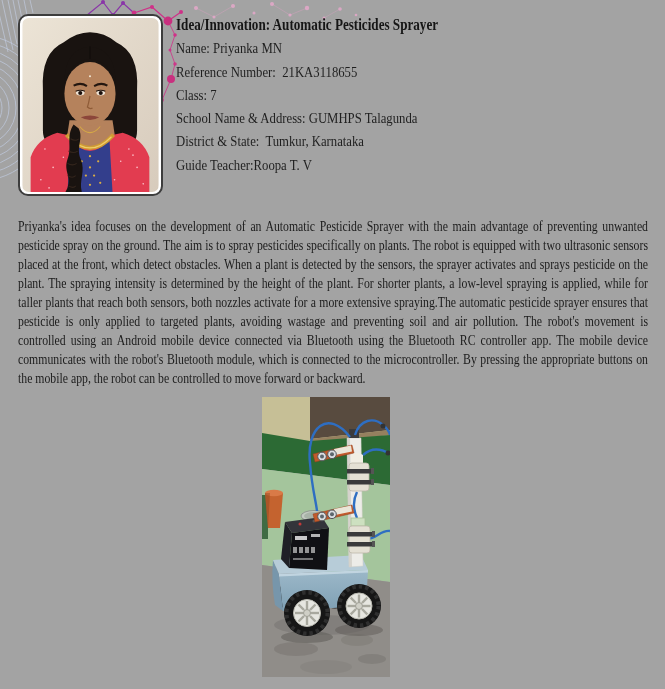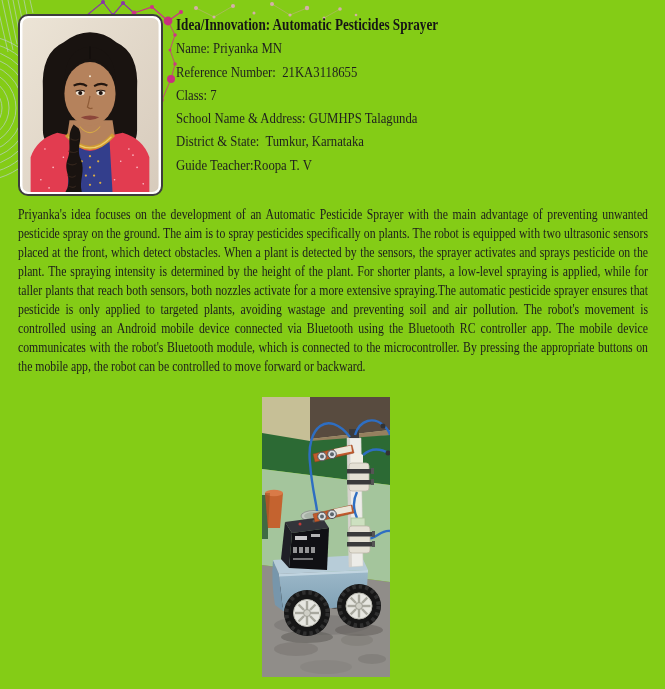--- a/index.html
+++ b/index.html
@@ -1,19 +1,19 @@
 <!DOCTYPE html>
 <html><head>
 <meta charset="utf-8">
 <style>
   html,body{margin:0;padding:0;background:#ffffff;}
   .page{
     position:relative;
     width:665px;height:689px;
-    background:#84cc16;
+    background:#a3a3a3;
     overflow:hidden;
     font-family:"Liberation Serif", serif;
     color:#1f1f1f;
   }
   .decor{position:absolute;left:0;top:0;pointer-events:none;}
   .photo-card{
     position:absolute;left:18px;top:14px;
     width:137px;height:174px;
     border:2.5px solid #3d3d3d;
     border-radius:10px;
@@ -37,21 +37,21 @@
     white-space:pre;
     color:#161616;
   }
   .info-line{
     font-size:15.5px;
     line-height:23.3px;
     white-space:pre;
     color:#1f1f1f;
   }
   .body-text{
-    position:absolute;left:18px;top:205px;
+    position:absolute;left:18px;top:217px;
     width:630px;height:192px;
   }
   .body-inner{
     width:750px;
     transform:scaleX(0.84);
     transform-origin:0 0;
     font-size:14px;
     line-height:19px;
     text-align:justify;
     color:#1c1c1c;

